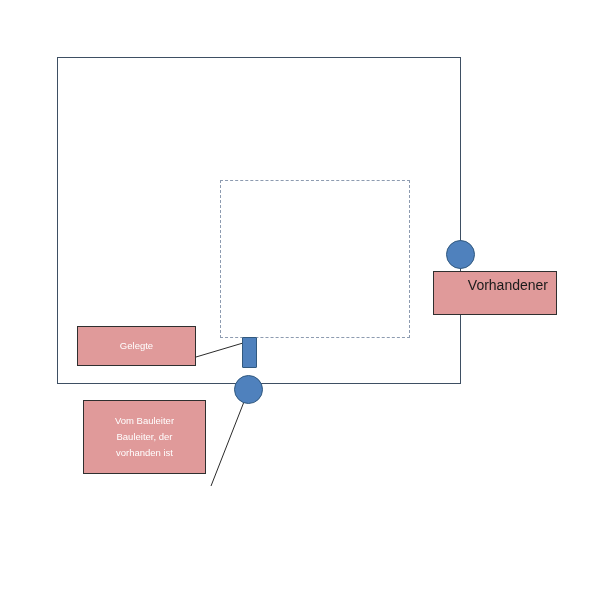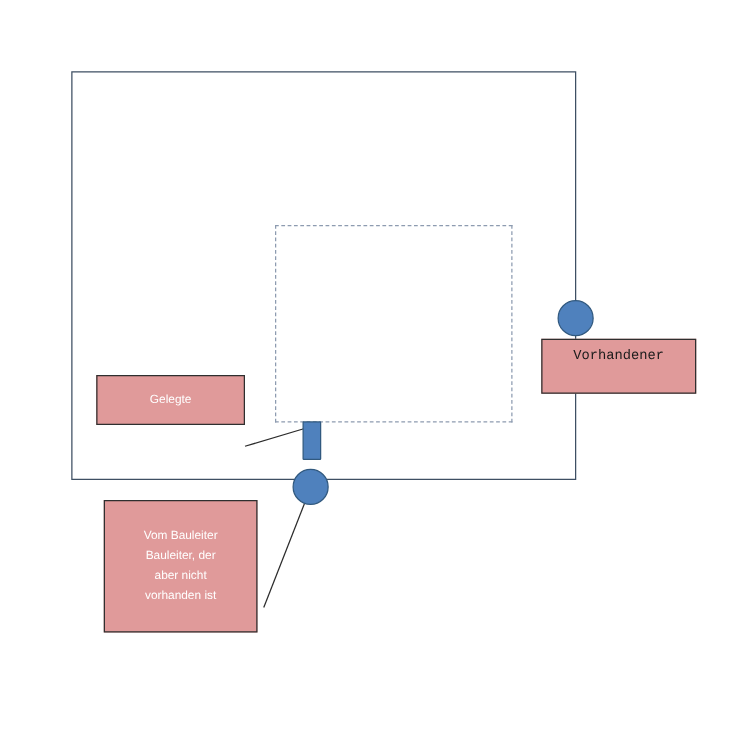--- a/index.html
+++ b/index.html
@@ -96,47 +96,46 @@
   .label-box .line {
     display: block;
     white-space: pre;
   }
   .label-white {
     color: #ffffff;
     text-align: center;
   }
   .label-dark {
     color: #1b1b1b;
-    text-align: center;
-    font-size: 11px;
+    text-align: right;
+    font-size: 14px;
     line-height: 18px;
-    font-family: Liberation Mono, monospace;
   }
 
   .label-existing {
     left: 433px;
     top: 271px;
     width: 124px;
     height: 44px;
     padding: 4px 8px;
   }
   .label-laid-pipe {
     left: 77px;
-    top: 300px;
+    top: 326px;
     width: 119px;
     height: 40px;
     display: flex;
     flex-direction: column;
     justify-content: center;
   }
   .label-planned {
     left: 83px;
     top: 400px;
     width: 123px;
-    height: 106px;
+    height: 74px;
     display: flex;
     flex-direction: column;
     justify-content: center;
   }
 </style>
 </head>
 <body>
 
 <div id="canvas">
 
@@ -157,17 +156,16 @@
     <span class="line">Vorhandener</span>
   </div>
 
   <div class="label-box label-white label-laid-pipe">
     <span class="line">Gelegte</span>
   </div>
 
   <div class="label-box label-white label-planned">
     <span class="line">Vom Bauleiter</span>
     <span class="line">Bauleiter, der</span>
-    <span class="line">aber nicht</span>
     <span class="line">vorhanden ist</span>
   </div>
 
 </div>
 
 </body></html>

